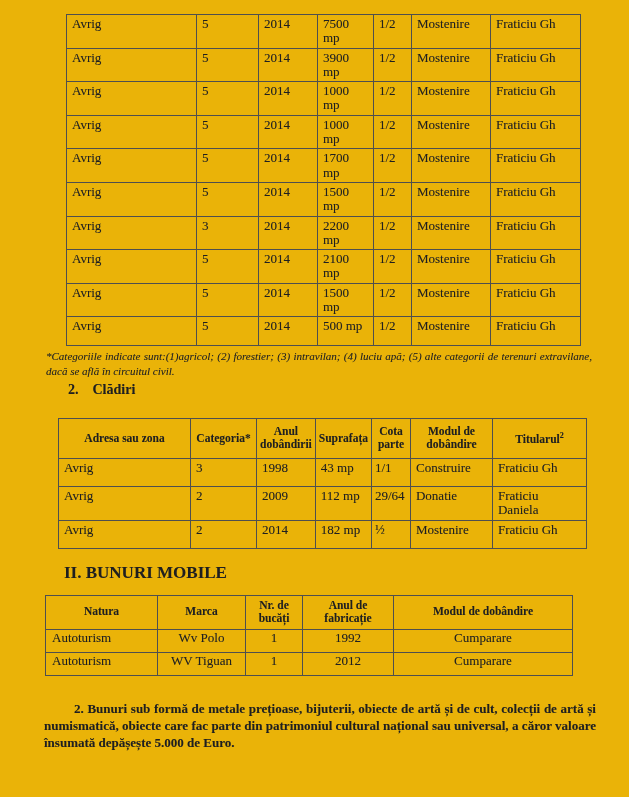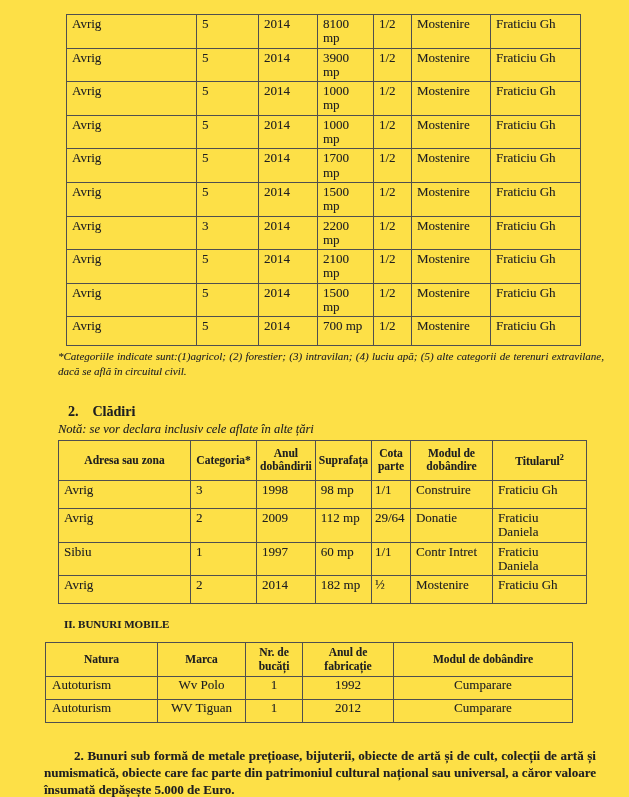--- a/index.html
+++ b/index.html
@@ -1,63 +1,63 @@
 <!DOCTYPE html>
 <html><head>
 <meta charset="utf-8">
 <style>
   * { margin:0; padding:0; box-sizing:border-box; }
   html,body { background:#e8e8e6; }
   .page {
     position:relative;
     width:629px; height:797px;
-    background:#fde047;
+    background:#eab308;
     font-family:"Liberation Serif", serif;
     color:#1f1f1f;
     overflow:hidden;
     padding:14px 0 0 42px;
     text-shadow:0.2px 0.2px 0.35px rgba(70,70,70,0.35);
   }
   table { border-collapse:collapse; table-layout:fixed; }
   td, th { border:1px solid #4f4f4f; vertical-align:top; overflow:hidden; }
   td { font-size:13px; line-height:1.1; padding:2px 5px; }
   th {
     font-size:11.5px; font-weight:bold; text-align:center; vertical-align:middle;
     padding:2px 3px; line-height:1.15; overflow-wrap:break-word; word-wrap:break-word;
   }
   sup { font-size:8px; }
 
   
   .land-table { margin-left:24px; }
   .land-table tr { height:29px; }
 
   
-  .buildings-table { margin-left:16px; margin-top:3px;border-radius:19px; }
+  .buildings-table { margin-left:16px; margin-top:20px;border-radius:19px; }
   .buildings-table thead tr { height:40px; }
   .buildings-table tbody tr { height:28px; }
   .buildings-table td.cota { overflow-wrap:break-word; word-wrap:break-word; padding:2px 3px; }
 
   
   .vehicles-table { margin-left:3px; margin-top:12px; }
   .vehicles-table thead tr { height:34px; }
   .vehicles-table tbody tr { height:23px; }
   .vehicles-table td { text-align:center; padding:1px 4px; }
   .vehicles-table td.left { text-align:left; padding-left:6px; }
 
   .footnote {
     font-style:italic; font-size:11px; line-height:1.3;
-    width:546px; margin:3px 0 0 16px; text-align:justify;
+    width:546px; margin:3px 0 0 4px; text-align:justify;
   }
   .footnote.hang { text-indent:10px; margin-left:2px; width:560px; }
 
-  .section-heading { font-size:14px; font-weight:bold; margin:26px 0 2px 26px; }
+  .section-heading { font-size:14px; font-weight:bold; margin:4px 0 2px 26px; }
   .section-heading .num { margin-right:14px; }
   .note-line { font-style:italic; font-size:12.5px; margin-left:16px; }
 
-  .mobile-heading { font-size:11px; font-weight:bold; margin:14px 16px 0 22px; }
+  .mobile-heading { font-size:17px; font-weight:bold; margin:14px 16px 0 22px; }
   .bold-par {
     font-size:13px; font-weight:bold; line-height:1.32;
     width:548px; margin-left:22px; text-align:justify;
   }
   .bold-par.second { width:552px; margin-left:2px; margin-top:24px; text-indent:30px; }
 </style>
 </head>
 <body>
 
 <div class="page">
@@ -70,21 +70,21 @@
       <col style="width:56px">
         <col style="width:38px">
         <col style="width:79px">
         <col style="width:90px">
     </colgroup>
     <tbody>
       <tr>
         <td>Avrig</td>
         <td>5</td>
         <td>2014</td>
-        <td>8100 mp</td>
+        <td>7500 mp</td>
         <td>1/2</td>
         <td>Mostenire</td>
         <td>Fraticiu Gh</td>
       </tr>
       <tr>
         <td>Avrig</td>
         <td>5</td>
         <td>2014</td>
         <td>3900 mp</td>
         <td>1/2</td>
@@ -151,34 +151,33 @@
         <td>2014</td>
         <td>1500 mp</td>
         <td>1/2</td>
         <td>Mostenire</td>
         <td>Fraticiu Gh</td>
       </tr>
       <tr>
         <td>Avrig</td>
         <td>5</td>
         <td>2014</td>
-        <td>700 mp</td>
+        <td>500 mp</td>
         <td>1/2</td>
         <td>Mostenire</td>
         <td>Fraticiu Gh</td>
       </tr>
     </tbody>
   </table>
 
   <p class="footnote">*Categoriile indicate sunt:(1)agricol; (2) forestier; (3) intravilan; (4) luciu apă; (5) alte categorii de terenuri extravilane, dacă se află în circuitul civil.</p>
 
   <div class="section-heading">
     <span class="num">2.</span><span>Clădiri</span>
   </div>
-  <div class="note-line">Notă: se vor declara inclusiv cele aflate în alte țări</div>
 
   <table class="buildings-table">
     <colgroup>
       <col style="width:132px">
         <col style="width:66px">
         <col style="width:58px">
       <col style="width:52px">
         <col style="width:39px">
         <col style="width:82px">
         <col style="width:94px">
@@ -192,41 +191,32 @@
         <th>Cota parte</th>
         <th>Modul de dobândire</th>
         <th><span>Titularul</span><sup>2</sup></th>
       </tr>
     </thead>
     <tbody>
       <tr>
         <td>Avrig</td>
         <td>3</td>
         <td>1998</td>
-        <td>98 mp</td>
+        <td>43 mp</td>
         <td class="cota">1/1</td>
         <td>Construire</td>
         <td>Fraticiu Gh</td>
       </tr>
       <tr>
         <td>Avrig</td>
         <td>2</td>
         <td>2009</td>
         <td>112 mp</td>
         <td class="cota">29/64</td>
         <td>Donatie</td>
-        <td>Fraticiu Daniela</td>
-      </tr>
-      <tr>
-        <td>Sibiu</td>
-        <td>1</td>
-        <td>1997</td>
-        <td>60 mp</td>
-        <td class="cota">1/1</td>
-        <td>Contr Intret</td>
         <td>Fraticiu Daniela</td>
       </tr>
       <tr>
         <td>Avrig</td>
         <td>2</td>
         <td>2014</td>
         <td>182 mp</td>
         <td class="cota">½</td>
         <td>Mostenire</td>
         <td>Fraticiu Gh</td>

